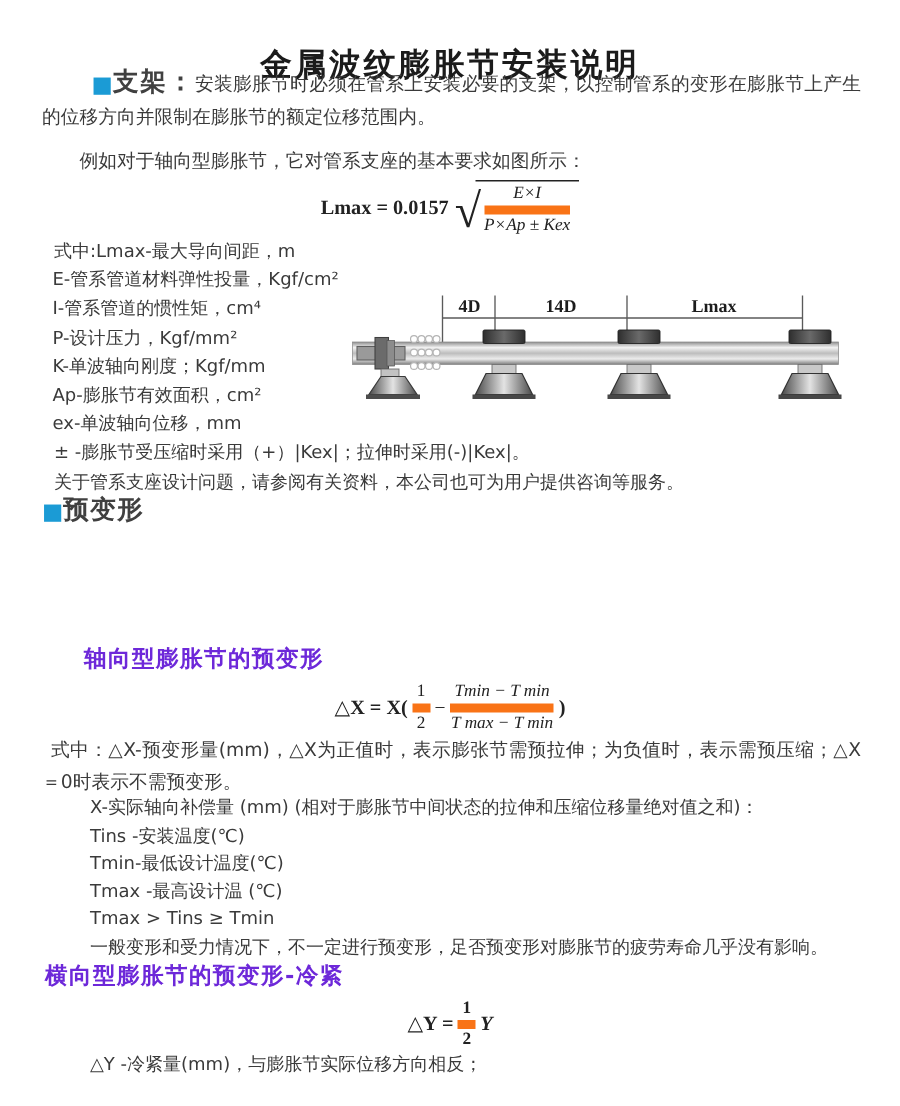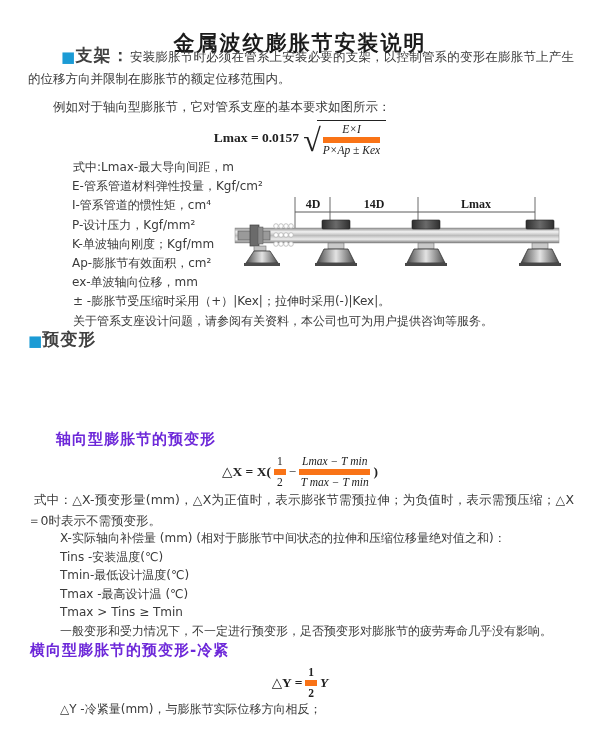--- a/index.html
+++ b/index.html
@@ -52,21 +52,21 @@
 
   <p class="abs body-text" style="top:96px;left:28px;width:546px;text-indent:2em;margin:0;">例如对于轴向型膨胀节，它对管系支座的基本要求如图所示：</p>
 
   <div class="abs formula" style="top:120px;left:0;">
     <span class="f-lhs">Lmax = 0.0157</span><span class="sqrt">
         <span class="sqrt-sign">√</span>
         <span class="sqrt-body"><span class="frac ital"><span class="num">E×I</span><span class="den">P×Ap ± Kex</span></span></span>
       </span>
   </div>
 
-  <div class="abs" style="top:158px;left:0;width:512px;margin-left:37px;">
+  <div class="abs" style="top:158px;left:0;width:512px;">
     <div class="def-line ind-a">式中:Lmax-最大导向间距，m</div>
     <div class="def-line ind-b">E-管系管道材料弹性投量，Kgf/cm²</div>
     <div class="def-line ind-b">I-管系管道的惯性矩，cm⁴</div>
     <div class="def-line ind-b">P-设计压力，Kgf/mm²</div>
     <div class="def-line ind-b">K-单波轴向刚度；Kgf/mm</div>
     <div class="def-line ind-b">Ap-膨胀节有效面积，cm²</div>
     <div class="def-line ind-b">ex-单波轴向位移，mm</div>
     <div class="def-line ind-a">± -膨胀节受压缩时采用（+）|Kex|；拉伸时采用(-)|Kex|。</div>
     <div class="def-line ind-a">关于管系支座设计问题，请参阅有关资料，本公司也可为用户提供咨询等服务。</div>
   </div>
@@ -148,21 +148,21 @@
       </g>
     </svg>
   </div>
 
   <div class="abs" style="top:328px;left:28px;"><span class="bullet">■</span><span class="sec-title">预变形</span></div>
 
 
   <div class="abs sub-title" style="top:430px;left:56px;">轴向型膨胀节的预变形</div>
 
   <div class="abs formula" style="top:455px;left:0;">
-    <span class="f-lhs">△X = X(</span><span class="frac"><span class="num">1</span><span class="den">2</span></span><span style="font-size:13px;">−</span><span class="frac ital"><span class="num">Lmax − T min</span><span class="den">T max − T min</span></span><span class="f-lhs">)</span>
+    <span class="f-lhs">△X = X(</span><span class="frac"><span class="num">1</span><span class="den">2</span></span><span style="font-size:13px;">−</span><span class="frac ital"><span class="num">Tmin − T min</span><span class="den">T max − T min</span></span><span class="f-lhs">)</span>
   </div>
 
   <p class="abs body-text" style="top:490px;left:28px;width:546px;text-indent:6px;margin:0;line-height:20.8px;">式中：△X-预变形量(mm)，△X为正值时，表示膨张节需预拉伸；为负值时，表示需预压缩；△X＝0时表示不需预变形。</p>
 
   <div class="abs small-lines" style="top:529px;left:60px;">
     <div>X-实际轴向补偿量 (mm) (相对于膨胀节中间状态的拉伸和压缩位移量绝对值之和)：</div>
     <div>Tins -安装温度(℃)</div>
     <div>Tmin-最低设计温度(℃)</div>
     <div>Tmax -最高设计温 (℃)</div>
     <div>Tmax &gt; Tins ≥ Tmin</div>

